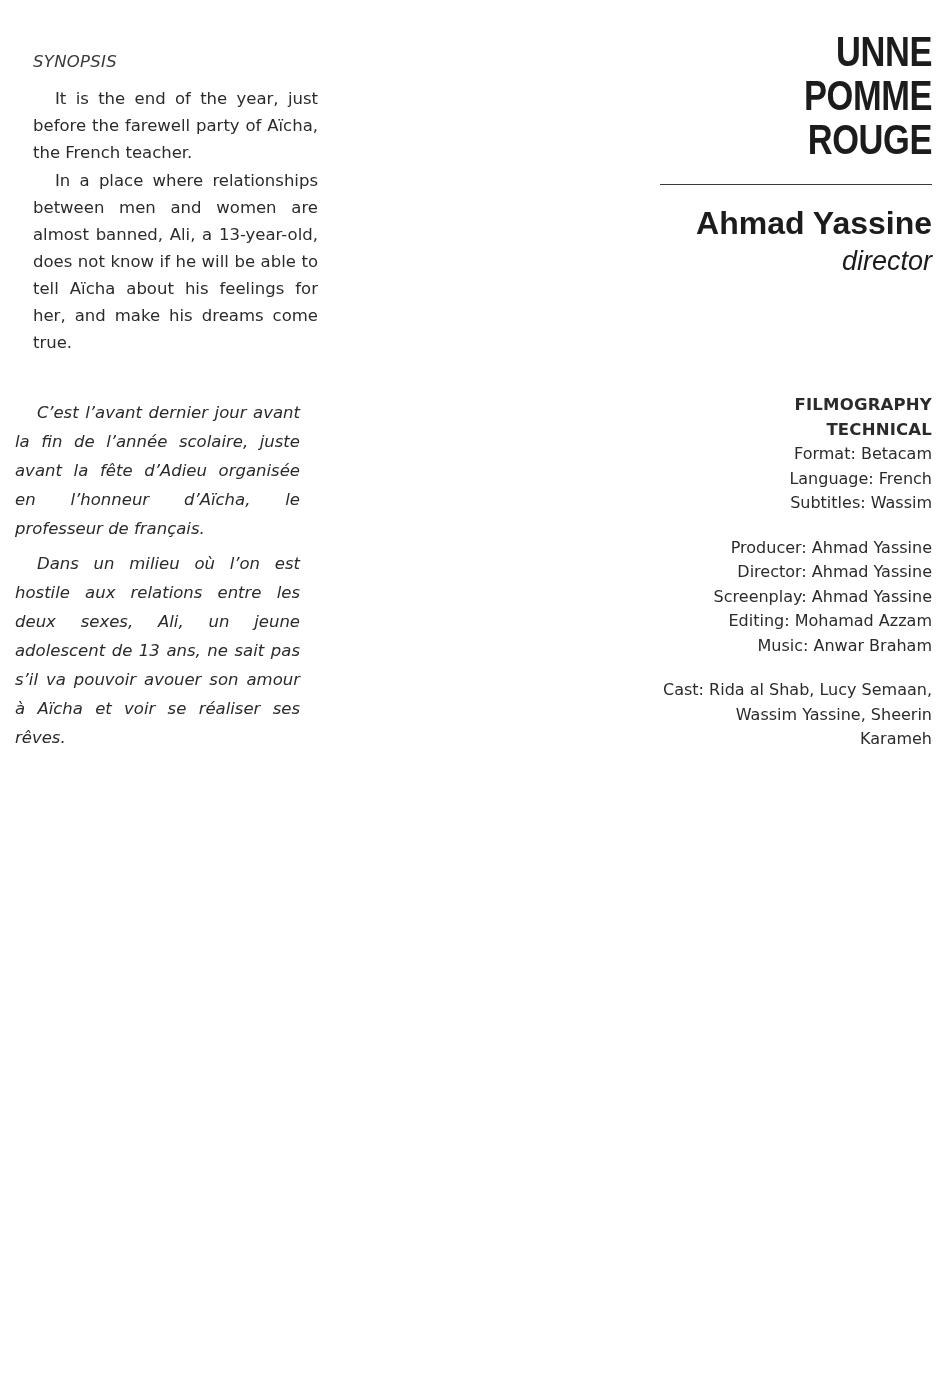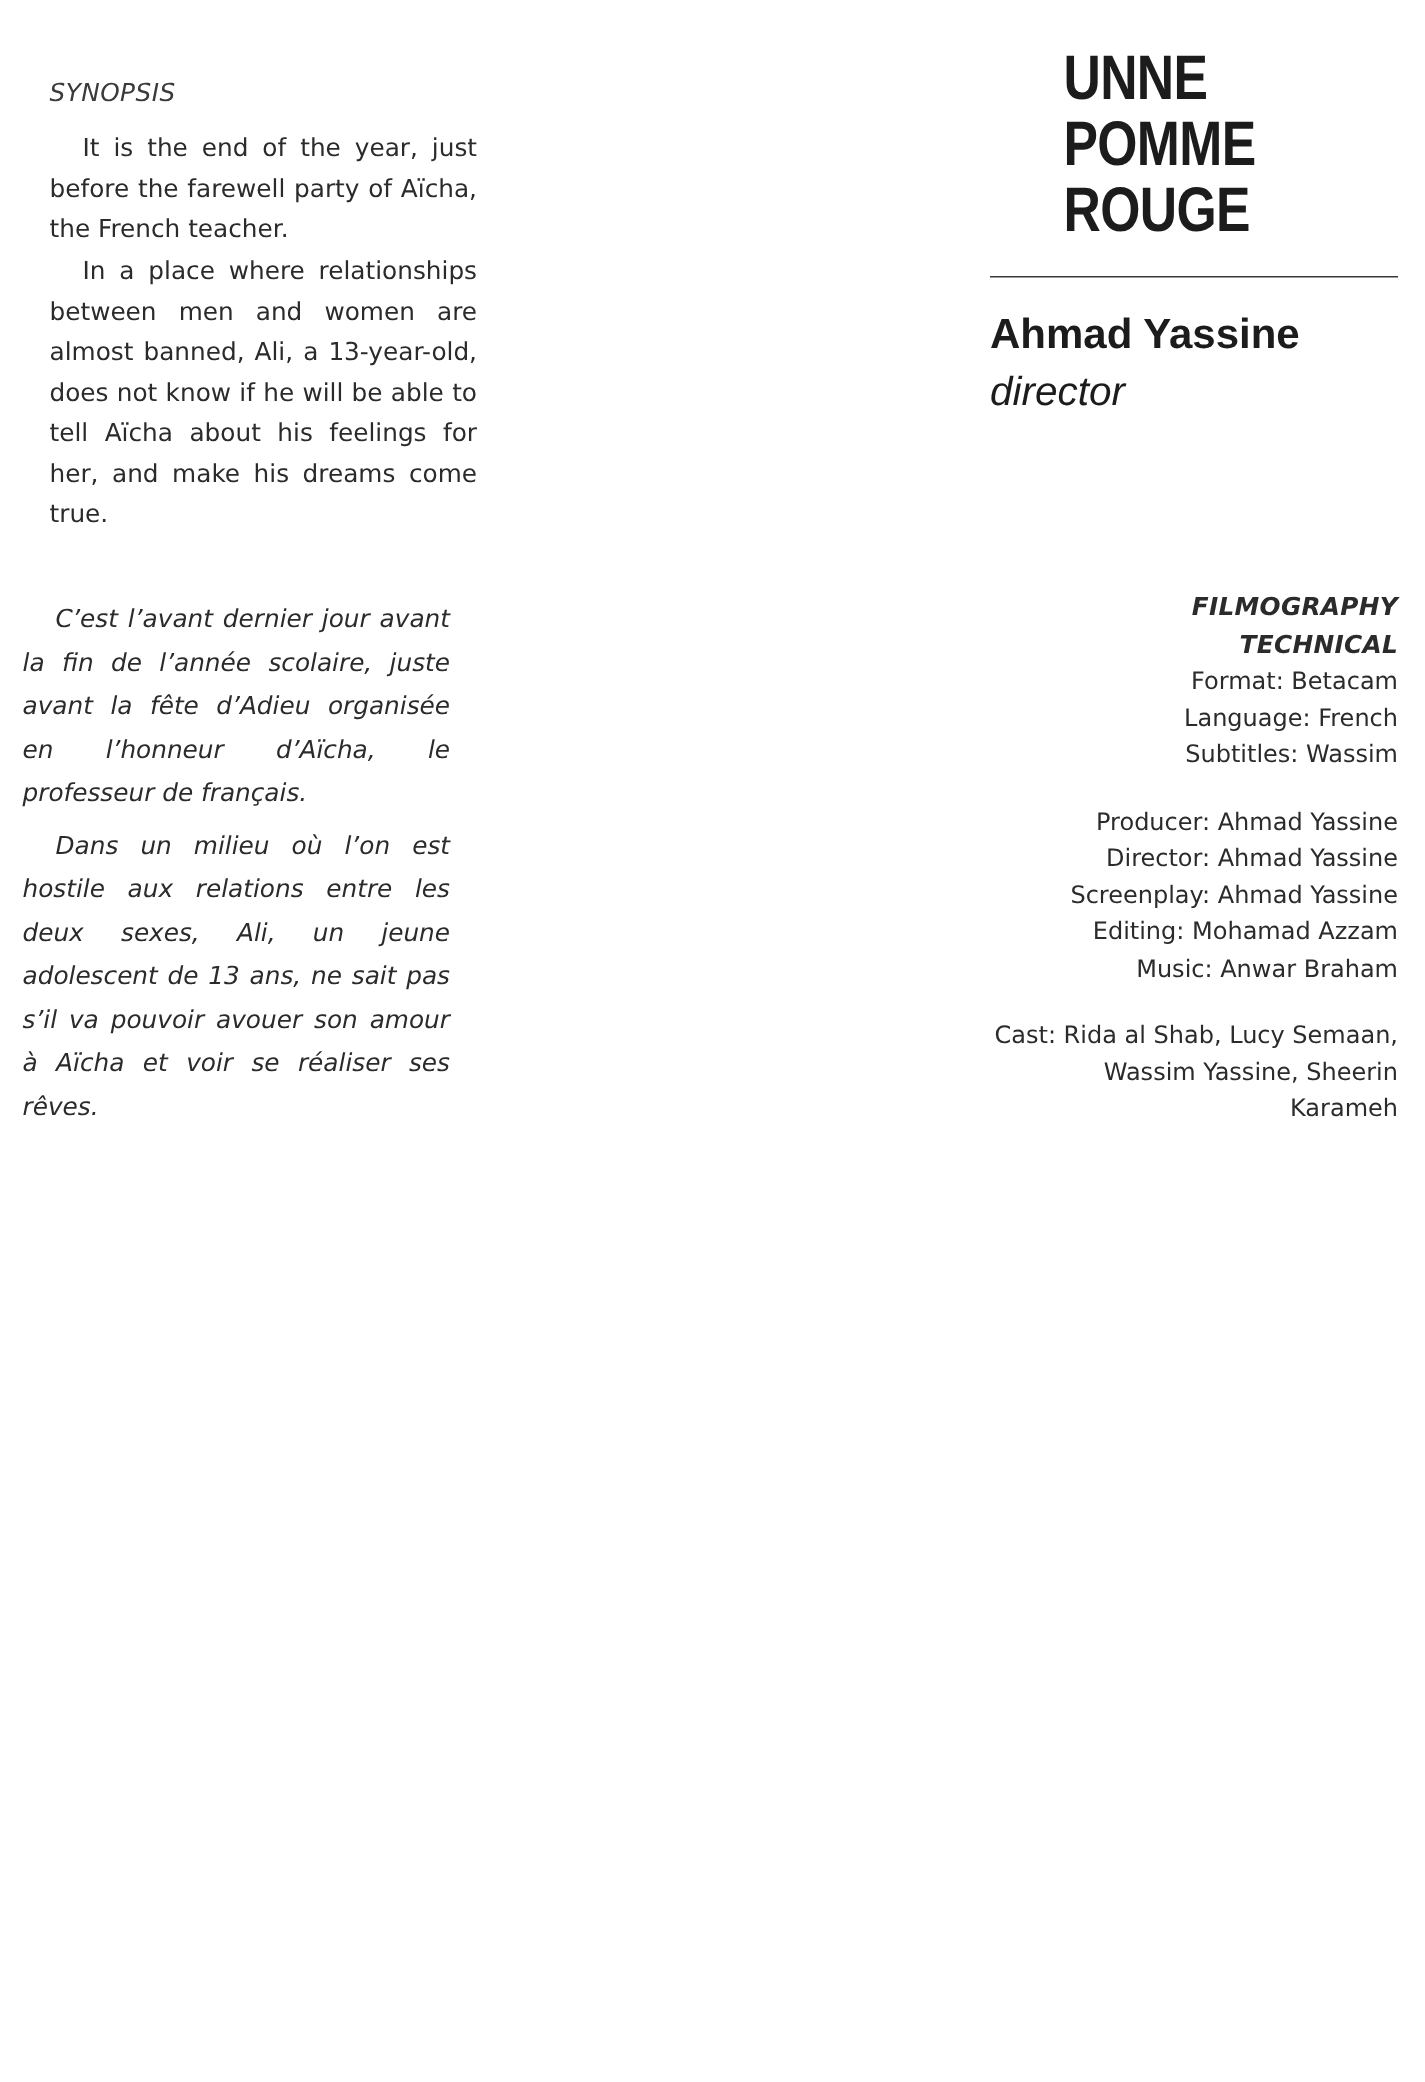--- a/index.html
+++ b/index.html
@@ -78,20 +78,21 @@
   .ar-p {
     margin: 0;
   }
 
   
   .col-right {
     position: absolute;
     left: 660px;
     top: 30px;
     width: 272px;
+    text-align: right;
   }
   .film-title {
     font-family: "Liberation Sans", sans-serif;
     font-weight: bold;
     font-size: 42px;
     line-height: 44px;
     letter-spacing: -0.5px;
     color: #1c1c1c;
     margin: 0;
     transform: scaleX(0.82);
@@ -99,21 +100,21 @@
   }
   .rule {
     border: none;
     border-top: 1px solid #3a3a3a;
     margin: 22px 0 20px 0;
     width: 100%;
   }
   .director-name {
     font-family: "Liberation Sans", sans-serif;
     font-weight: bold;
-    font-size: 28px;
+    font-size: 32px;
     line-height: 36px;
     color: #1c1c1c;
     margin: 0;
   }
   .director-role {
     font-family: "Liberation Sans", sans-serif;
     font-style: italic;
     font-size: 27px;
     line-height: 36px;
     color: #1c1c1c;
@@ -125,21 +126,20 @@
     left: 660px;
     top: 393px;
     width: 272px;
     text-align: right;
     font-size: 16px;
     line-height: 24.5px;
     color: #2b2b2b;
   }
   .meta-heading {
     font-weight: bold;
-    font-style: italic;
     font-size: 16.5px;
     letter-spacing: 0.2px;
     margin: 0;
   }
   .meta-line {
     margin: 0;
   }
   .meta-gap {
     height: 20px;
   }

